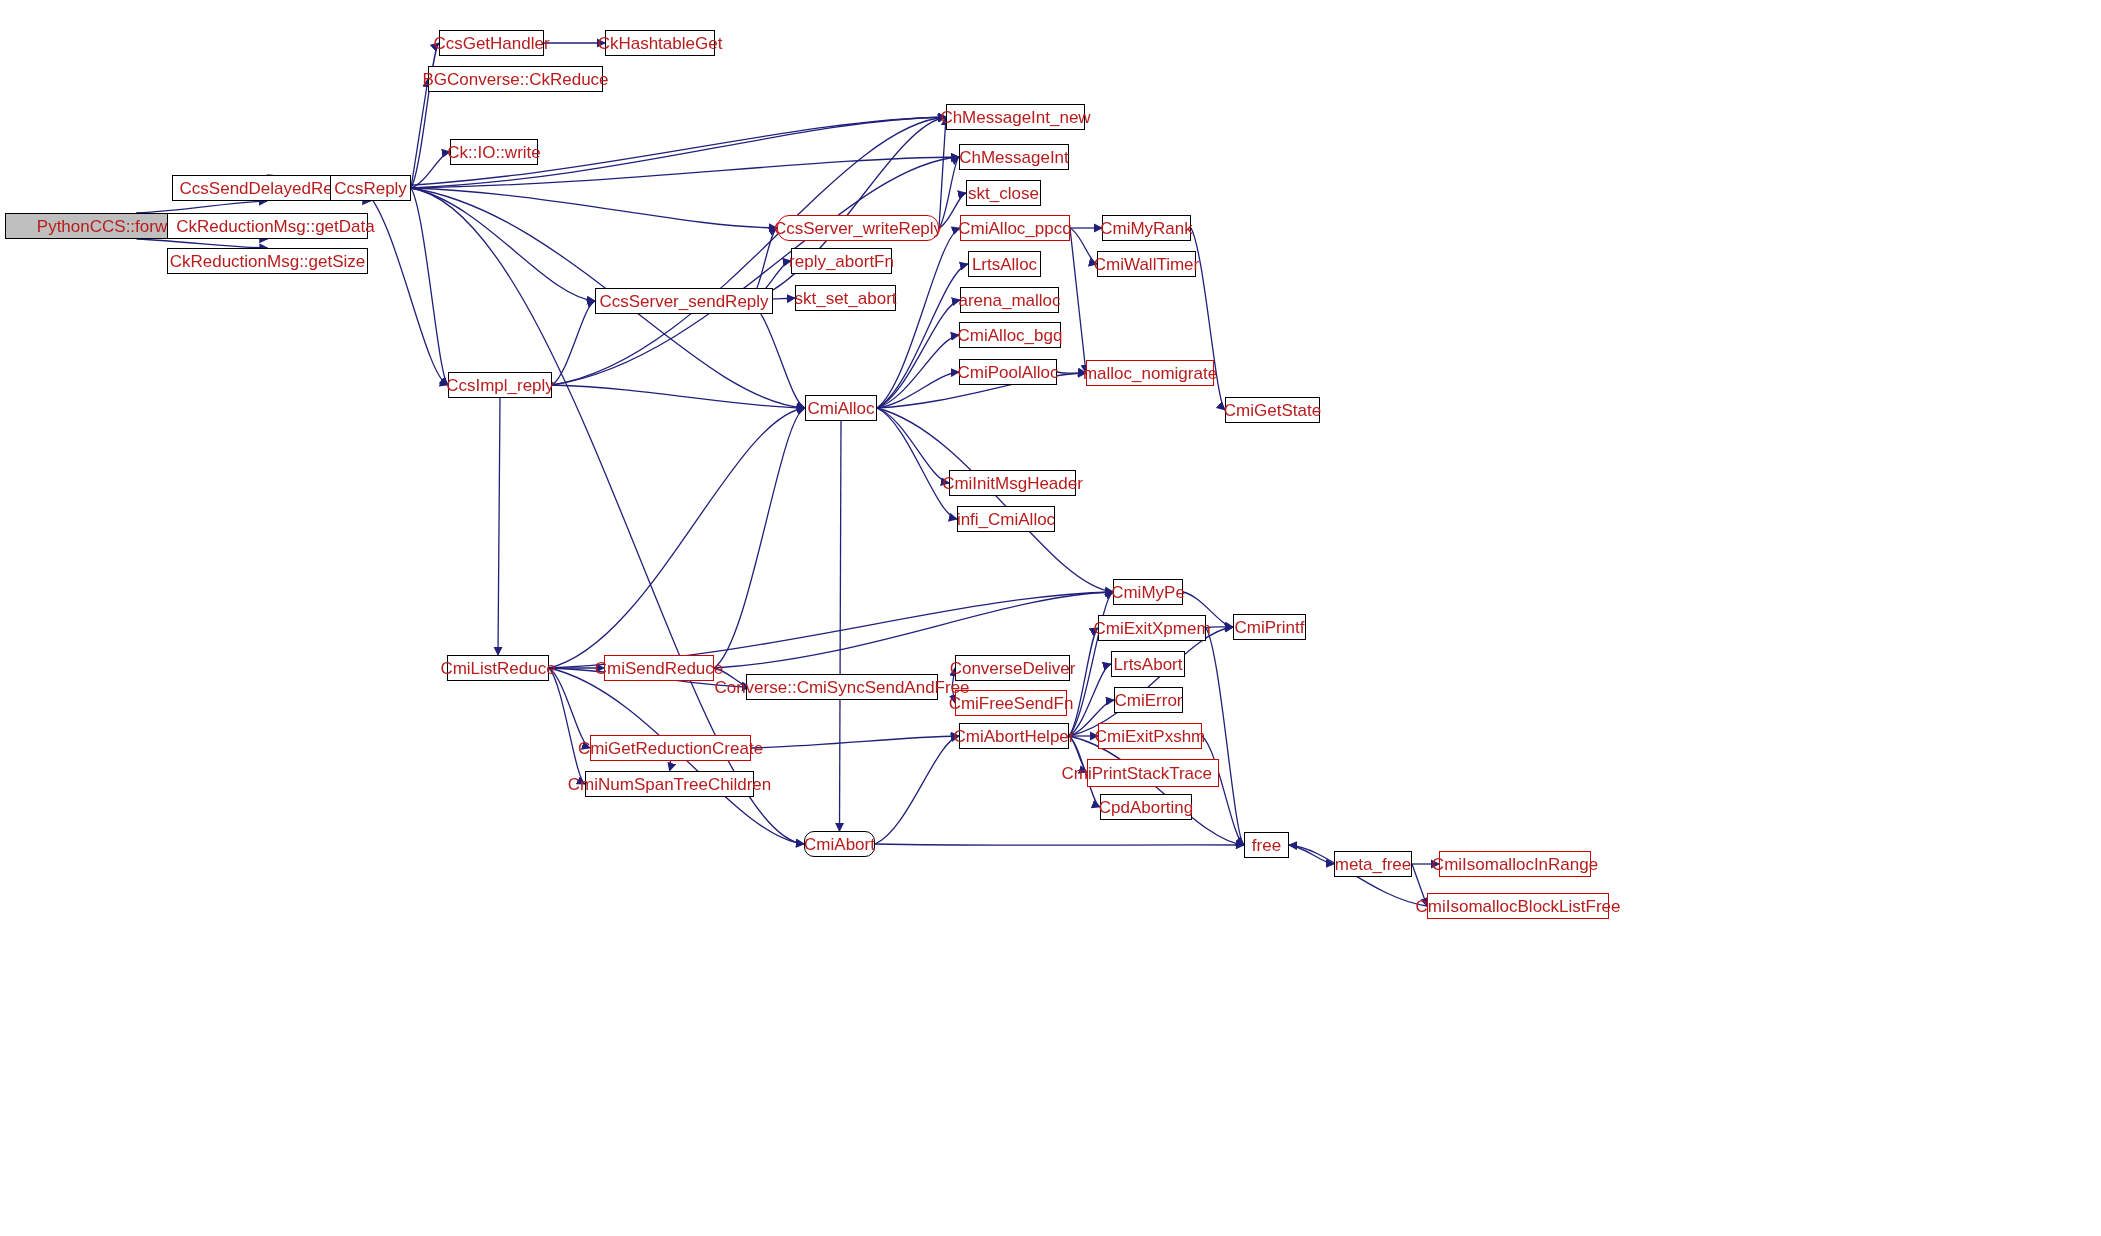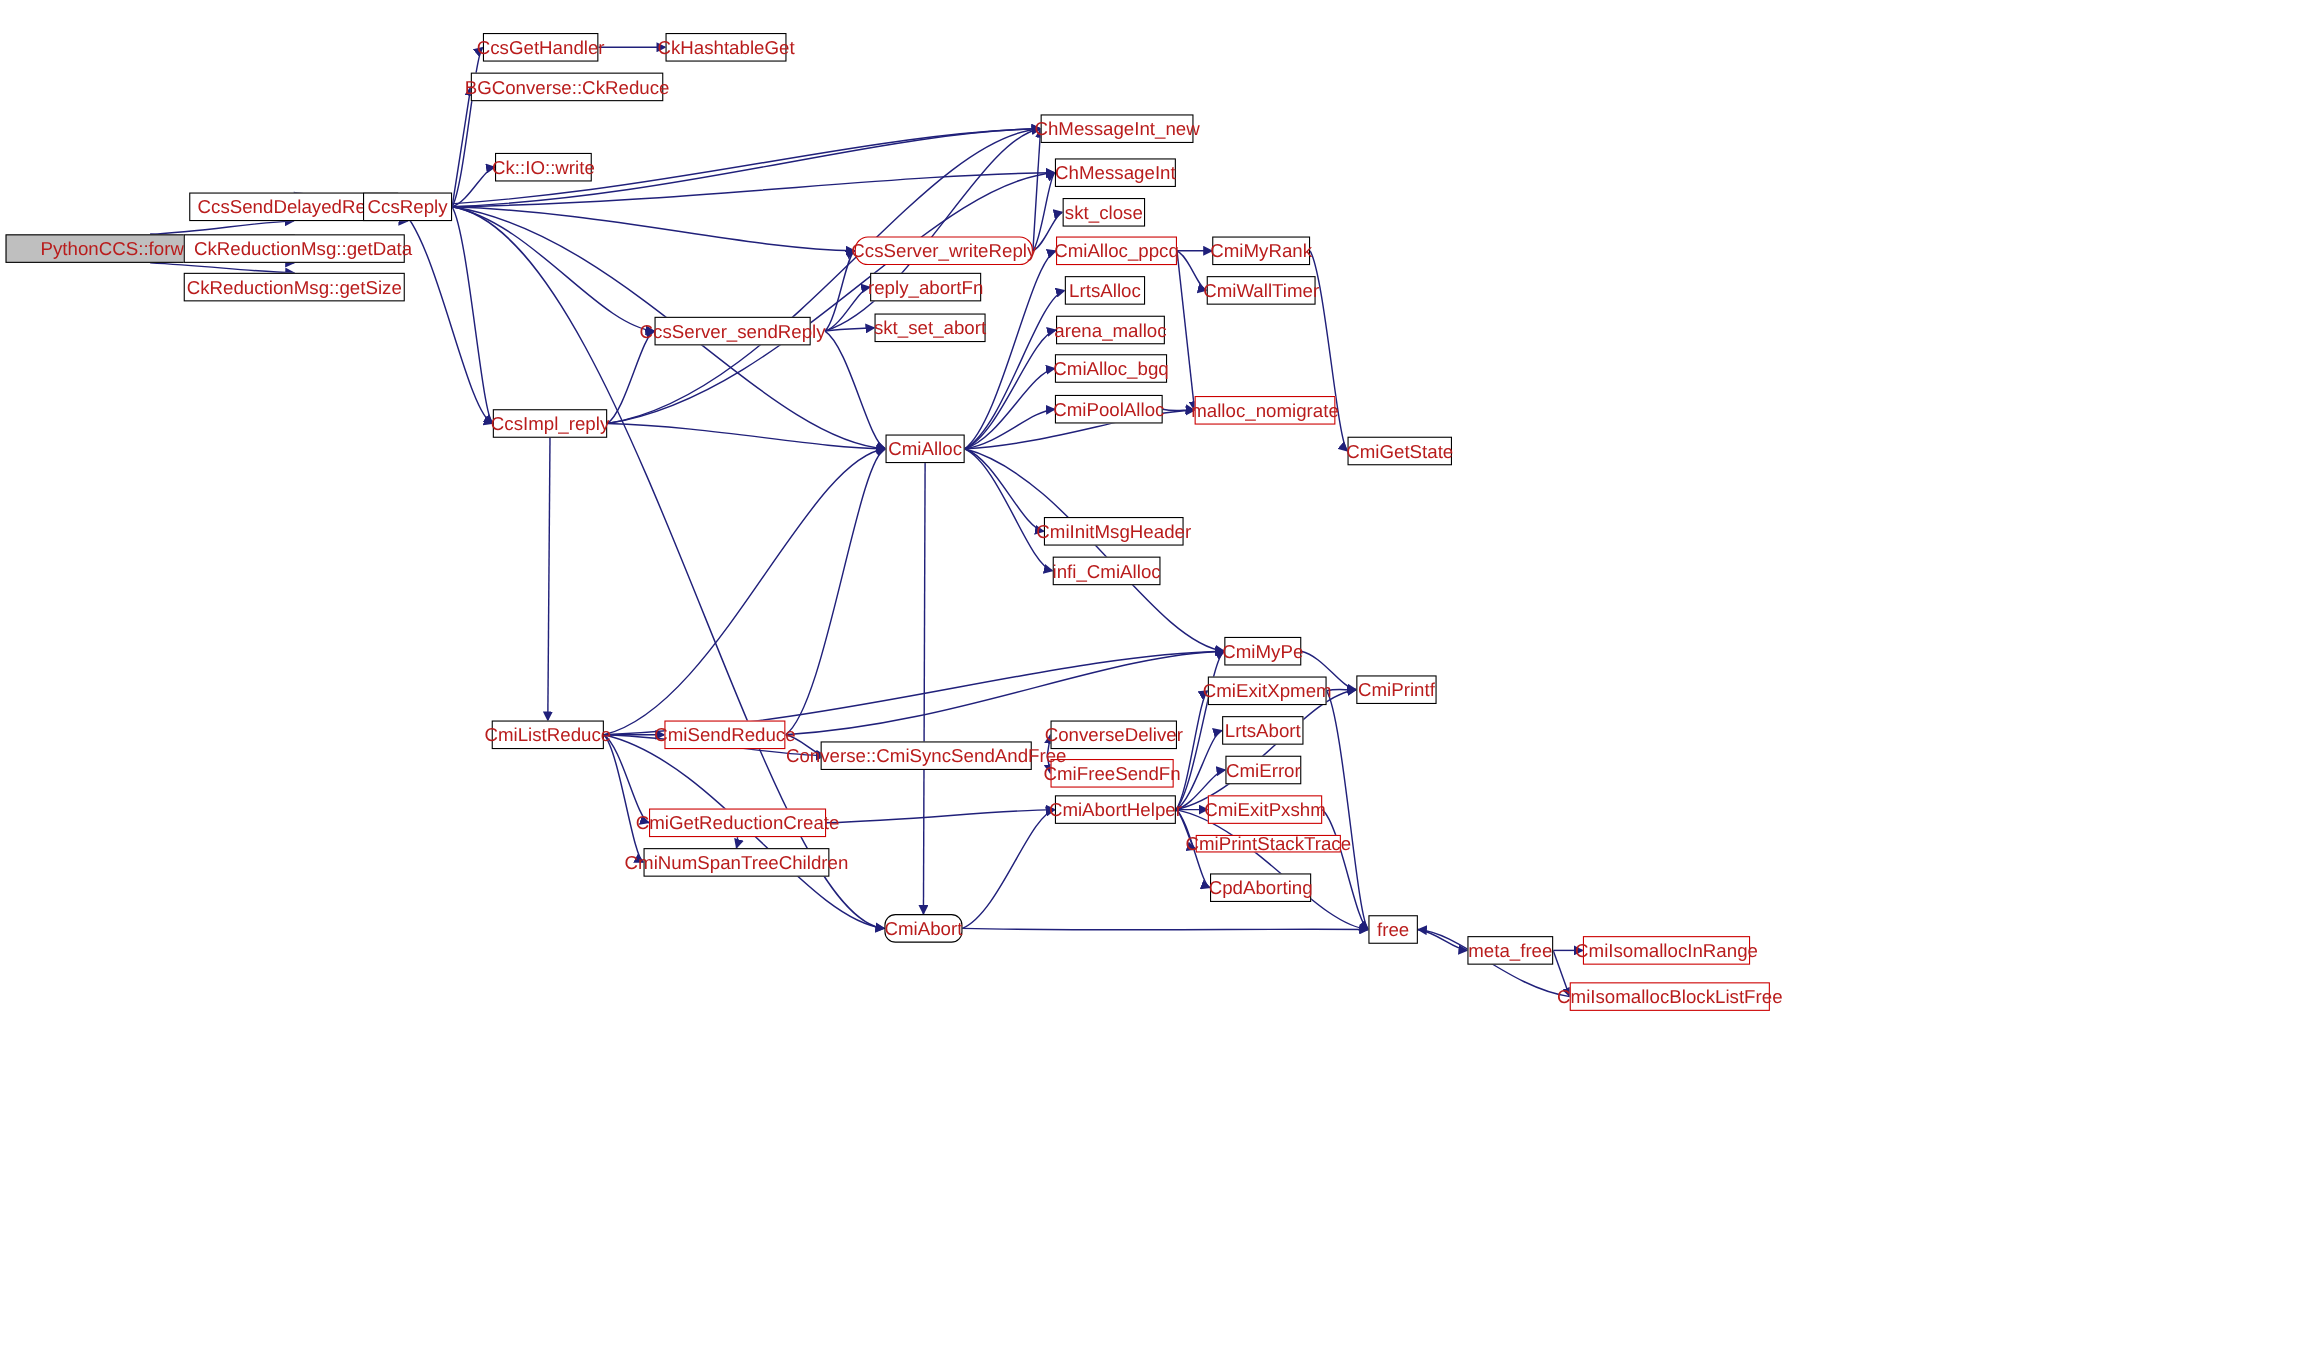--- a/index.html
+++ b/index.html
@@ -182,21 +182,21 @@
       </div>
       <div class="node red" style="left: 777px; top: 215px; width: 162px; height: 26px; border-radius: 12px;">
         <span class="node-label">CcsServer_writeReply</span>
       </div>
       <div class="node" style="left: 791px; top: 248px; width: 101px; height: 26px;">
         <span class="node-label">reply_abortFn</span>
       </div>
       <div class="node" style="left: 795px; top: 285px; width: 101px; height: 26px;">
         <span class="node-label">skt_set_abort</span>
       </div>
-      <div class="node" style="left: 595px; top: 288px; width: 142px; height: 26px;">
+      <div class="node" style="left: 595px; top: 288px; width: 178px; height: 26px;">
         <span class="node-label">CcsServer_sendReply</span>
       </div>
       <div class="node red" style="left: 960px; top: 215px; width: 110px; height: 26px;">
         <span class="node-label">CmiAlloc_ppcq</span>
       </div>
       <div class="node" style="left: 968px; top: 251px; width: 73px; height: 26px;">
         <span class="node-label">LrtsAlloc</span>
       </div>
       <div class="node" style="left: 960px; top: 287px; width: 99px; height: 26px;">
         <span class="node-label">arena_malloc</span>
@@ -242,21 +242,21 @@
       </div>
       <div class="node" style="left: 1111px; top: 651px; width: 74px; height: 26px;">
         <span class="node-label">LrtsAbort</span>
       </div>
       <div class="node" style="left: 1114px; top: 687px; width: 69px; height: 26px;">
         <span class="node-label">CmiError</span>
       </div>
       <div class="node red" style="left: 1098px; top: 723px; width: 104px; height: 26px;">
         <span class="node-label">CmiExitPxshm</span>
       </div>
-      <div class="node red" style="left: 1087px; top: 759px; width: 132px; height: 16px;">
+      <div class="node red" style="left: 1087px; top: 759px; width: 132px; height: 28px; justify-content: flex-end;">
         <span class="node-label">CmiPrintStackTrace</span>
       </div>
       <div class="node" style="left: 1100px; top: 794px; width: 92px; height: 26px;">
         <span class="node-label">CpdAborting</span>
       </div>
       <div class="node" style="left: 959px; top: 723px; width: 110px; height: 26px;">
         <span class="node-label">CmiAbortHelper</span>
       </div>
       <div class="node" style="left: 955px; top: 655px; width: 115px; height: 26px;">
         <span class="node-label">ConverseDeliver</span>

